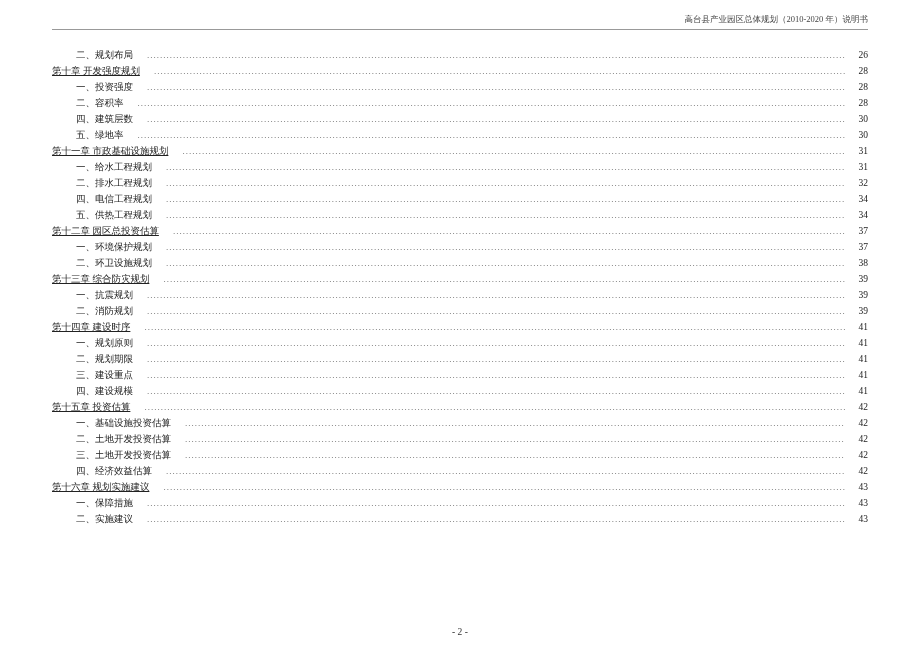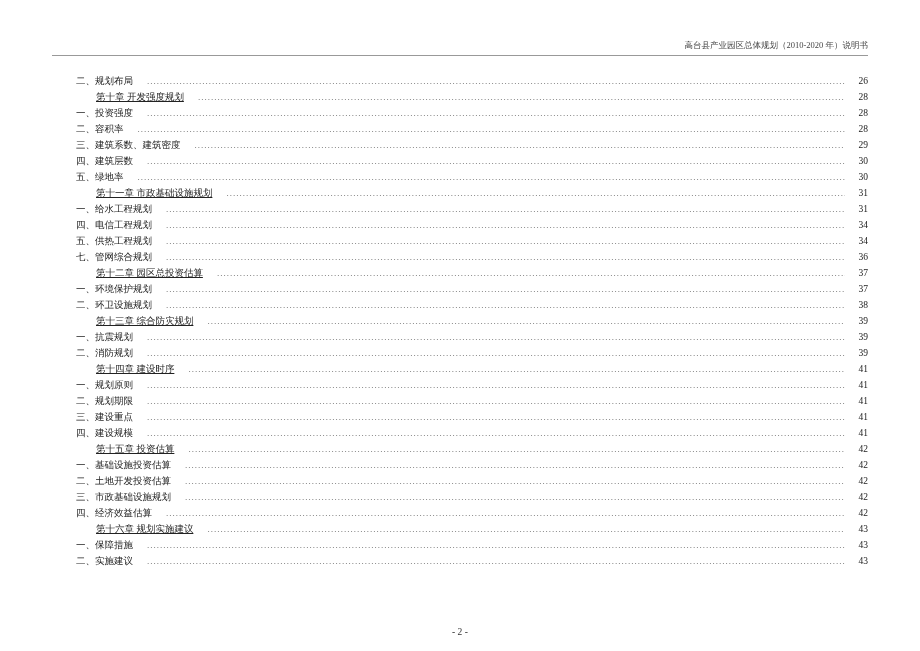--- a/index.html
+++ b/index.html
@@ -5,42 +5,42 @@
     * { margin: 0; padding: 0; box-sizing: border-box; }
     body {
       background: #ffffff;
       width: 920px;
       height: 651px;
       font-family: "SimSun", "宋体", serif;
       position: relative;
       overflow: hidden;
     }
     .page {
-      padding: 40px 52px 0 52px;
+      padding: 14px 52px 0 52px;
     }
     .header {
       text-align: right;
       font-size: 8.5px;
       color: #444;
       padding-bottom: 3px;
       border-bottom: 1px solid #999;
       margin-bottom: 18px;
     }
     .toc {
       font-size: 9.5px;
       line-height: 1.5;
     }
     .toc-row {
       display: flex;
       align-items: baseline;
       white-space: nowrap;
       margin-bottom: 1.5px;
       gap: 12px;
     }
-    .toc-row.level0 { padding-left: 0; margin-left: 44px; }
+    .toc-row.level0 { padding-left: 0; }
     .toc-row.level1 { padding-left: 24px; }
     .toc-label {
       flex: 0 0 auto;
       color: #222;
     }
     .toc-row.level0 .toc-label {
       text-decoration: underline;
     }
     .toc-dots {
       flex: 1 1 auto;
@@ -90,59 +90,54 @@
         <span class="toc-label">一、投资强度</span>
         <span class="toc-dots"></span>
         <span class="toc-page">28</span>
       </div>
       <div class="toc-row level1">
         <span class="toc-label">二、容积率</span>
         <span class="toc-dots"></span>
         <span class="toc-page">28</span>
       </div>
       <div class="toc-row level1">
-        <span class="toc-label">三、建筑系数、建筑密度</span>
-        <span class="toc-dots"></span>
-        <span class="toc-page">29</span>
-      </div>
-      <div class="toc-row level1">
         <span class="toc-label">四、建筑层数</span>
         <span class="toc-dots"></span>
         <span class="toc-page">30</span>
       </div>
       <div class="toc-row level1">
         <span class="toc-label">五、绿地率</span>
         <span class="toc-dots"></span>
         <span class="toc-page">30</span>
       </div>
       <div class="toc-row level0">
         <span class="toc-label">第十一章 市政基础设施规划</span>
         <span class="toc-dots"></span>
         <span class="toc-page">31</span>
       </div>
       <div class="toc-row level1">
         <span class="toc-label">一、给水工程规划</span>
         <span class="toc-dots"></span>
         <span class="toc-page">31</span>
       </div>
       <div class="toc-row level1">
+        <span class="toc-label">二、排水工程规划</span>
+        <span class="toc-dots"></span>
+        <span class="toc-page">32</span>
+      </div>
+      <div class="toc-row level1">
         <span class="toc-label">四、电信工程规划</span>
         <span class="toc-dots"></span>
         <span class="toc-page">34</span>
       </div>
       <div class="toc-row level1">
         <span class="toc-label">五、供热工程规划</span>
         <span class="toc-dots"></span>
         <span class="toc-page">34</span>
       </div>
-      <div class="toc-row level1">
-        <span class="toc-label">七、管网综合规划</span>
-        <span class="toc-dots"></span>
-        <span class="toc-page">36</span>
-      </div>
       <div class="toc-row level0">
         <span class="toc-label">第十二章 园区总投资估算</span>
         <span class="toc-dots"></span>
         <span class="toc-page">37</span>
       </div>
       <div class="toc-row level1">
         <span class="toc-label">一、环境保护规划</span>
         <span class="toc-dots"></span>
         <span class="toc-page">37</span>
       </div>
@@ -200,21 +195,21 @@
         <span class="toc-label">一、基础设施投资估算</span>
         <span class="toc-dots"></span>
         <span class="toc-page">42</span>
       </div>
       <div class="toc-row level1">
         <span class="toc-label">二、土地开发投资估算</span>
         <span class="toc-dots"></span>
         <span class="toc-page">42</span>
       </div>
       <div class="toc-row level1">
-        <span class="toc-label">三、市政基础设施规划</span>
+        <span class="toc-label">三、土地开发投资估算</span>
         <span class="toc-dots"></span>
         <span class="toc-page">42</span>
       </div>
       <div class="toc-row level1">
         <span class="toc-label">四、经济效益估算</span>
         <span class="toc-dots"></span>
         <span class="toc-page">42</span>
       </div>
       <div class="toc-row level0">
         <span class="toc-label">第十六章 规划实施建议</span>

